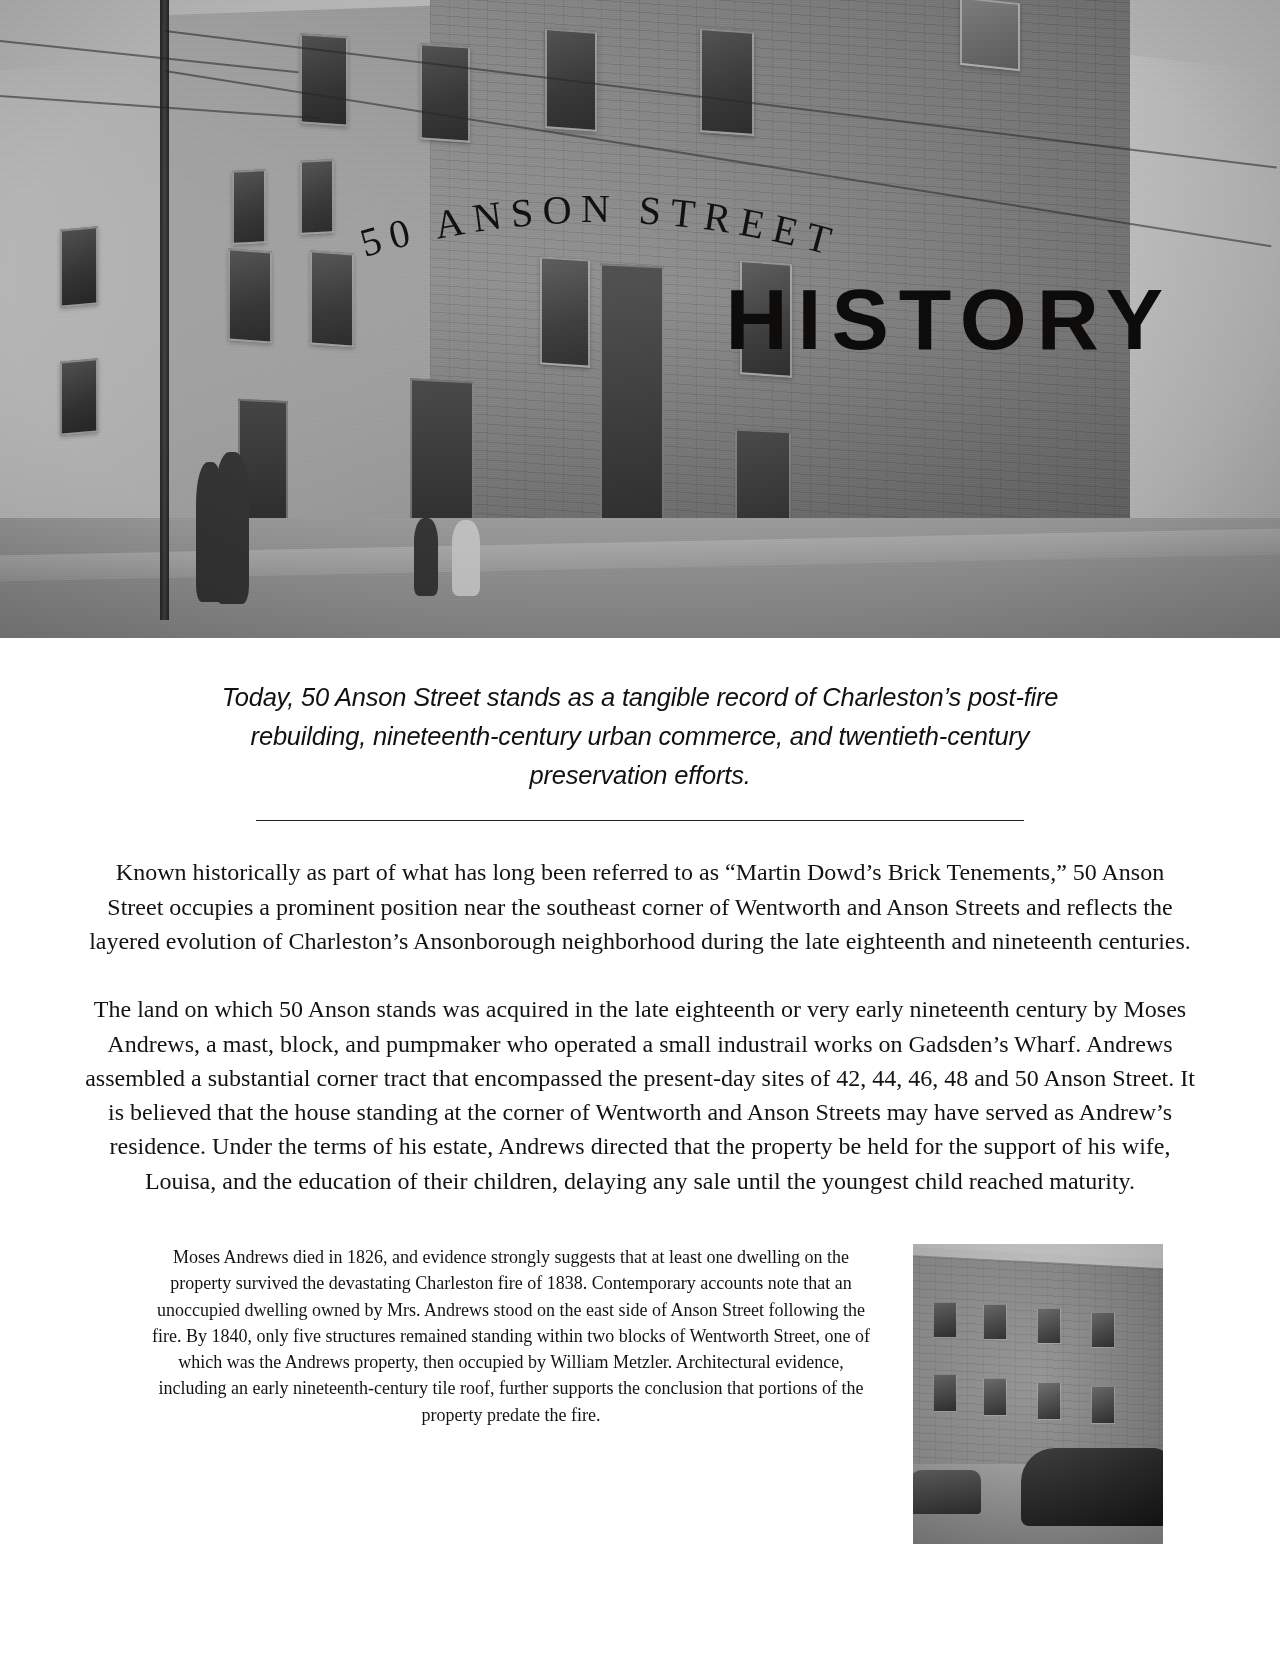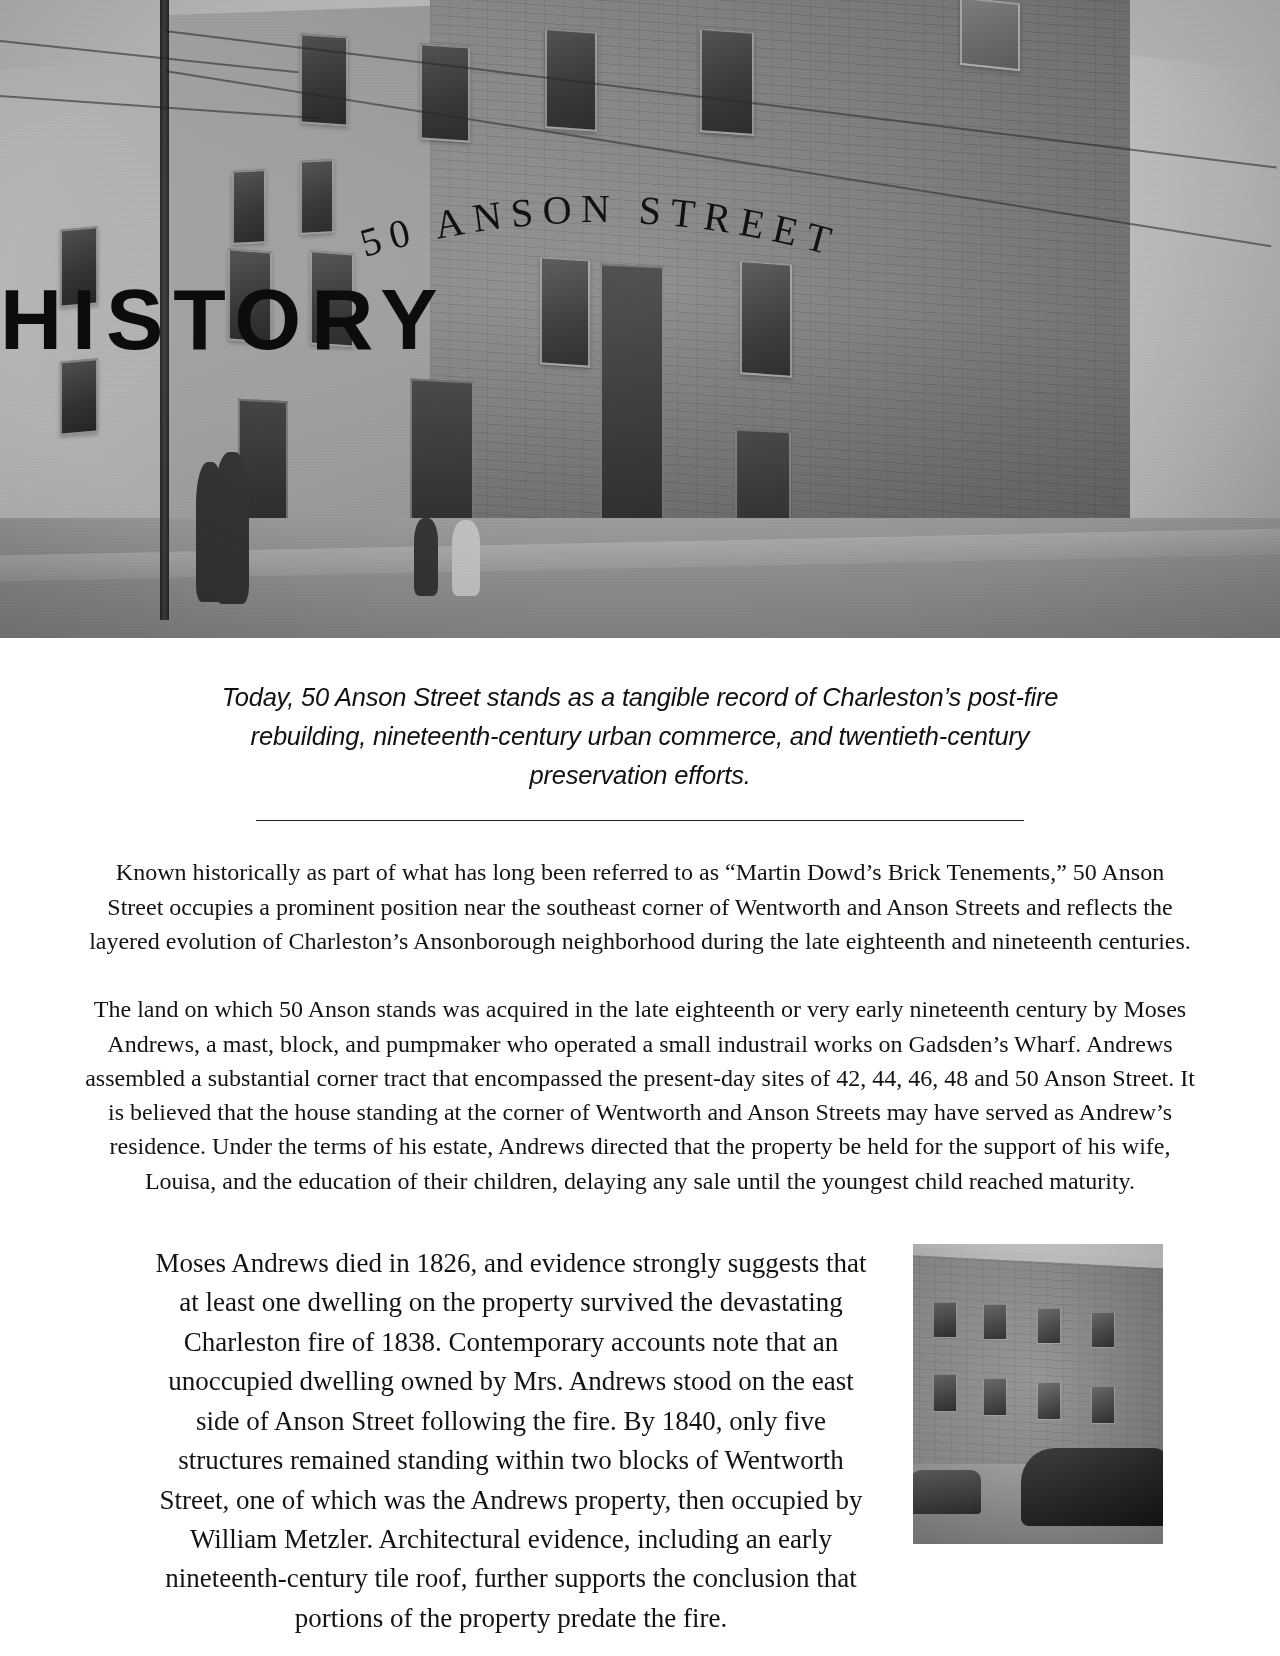--- a/index.html
+++ b/index.html
@@ -134,21 +134,21 @@
   .arc-wrap svg { width: 1280px; height: 140px; display: block; }
   .arc-text {
     font-family: "Liberation Serif", serif;
     font-size: 40px;
     letter-spacing: 9px;
     fill: #13110f;
   }
   .hero-title {
     position: absolute;
     left: 0; top: 276px; width: 1173px;
-    text-align: left;
+    text-align: right;
     font-family: "Liberation Sans", sans-serif;
     font-weight: bold;
     font-size: 86px;
     letter-spacing: 10px;
     color: #0d0c0b;
     line-height: 1;
   }
 
   
   .content {
@@ -189,21 +189,21 @@
   .split {
     display: flex;
     align-items: flex-start;
     justify-content: center;
     gap: 36px;
     margin-top: 46px;
   }
   .split-text {
     width: 760px;
     font-family: "Liberation Serif", serif;
-    font-size: 27px;
+    font-size: 18px;
     line-height: 1.46;
     text-align: center;
     color: #15130f;
     margin: 0;
     padding-left: 28px;
     box-sizing: border-box;
   }
   .figure-img {
     position: relative;
     width: 250px;

